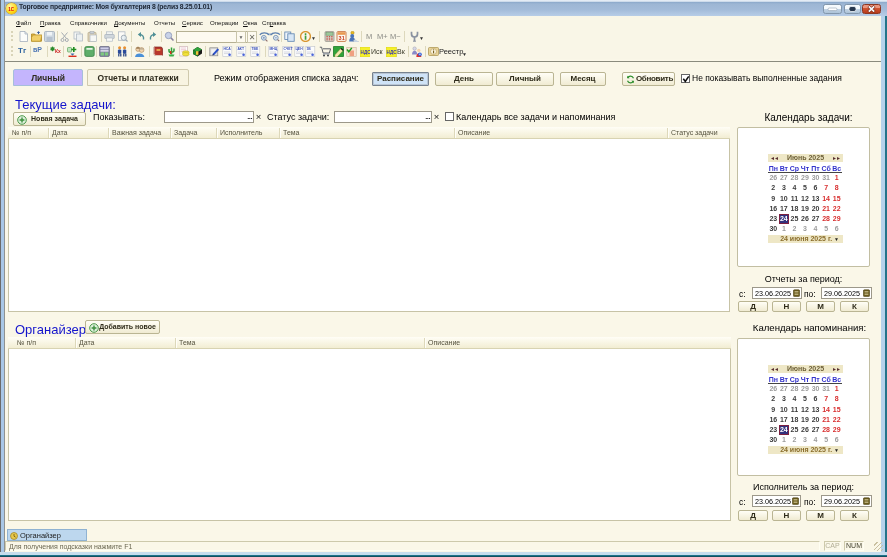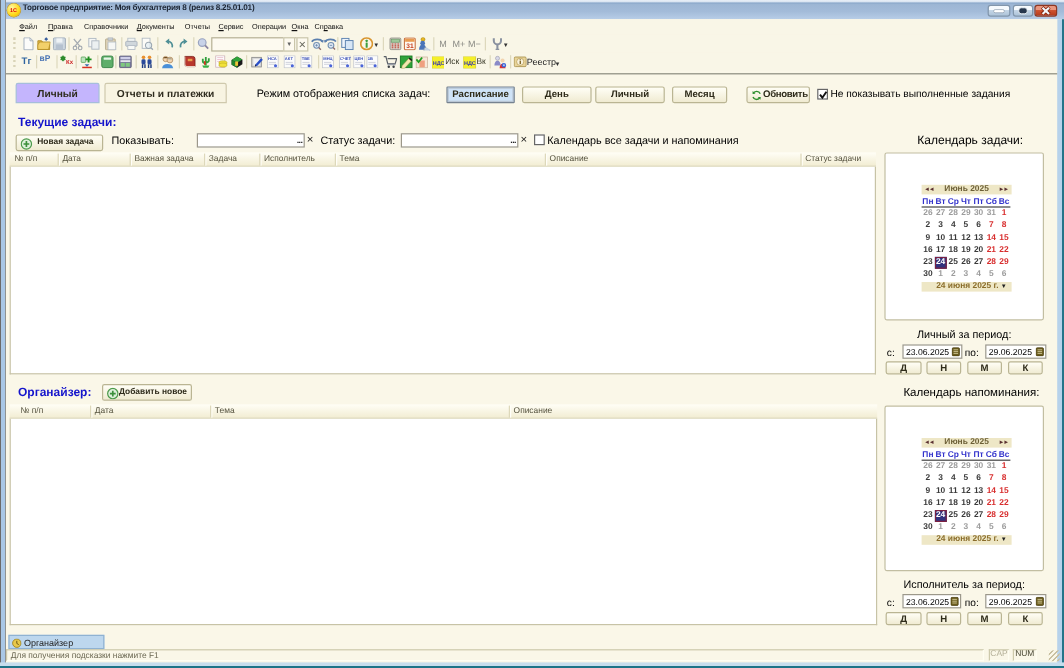--- a/index.html
+++ b/index.html
@@ -27,21 +27,21 @@
 svg{display:block}
 
 #frametop{left:5px;top:61px;width:876px;height:1px;background:#8a8b7d}
 
 .tab{top:69px;height:17px;border:1px solid #cfc9ad;border-radius:2px 2px 0 0;background:#f8f4e2;font-size:8.5px;font-weight:bold;color:#2e2b1e;text-align:center;line-height:16px}
 #tab1{left:13px;width:70px;background:#c4b5fd;border-color:#a6bedb}
 #tab2{left:87px;width:102px}
 
 .btn{height:14px;border:1px solid #bab593;border-radius:2px;background:linear-gradient(#fffef6,#f0ebd2);font-size:8px;font-weight:bold;color:#2e2b1a;text-align:center;line-height:12px}
 
-.bluelab{color:#1414cc;font-size:10px;font-weight:bold}
+.bluelab{color:#1414cc;font-size:13px;font-weight:normal}
 
 .inp{height:12px;background:#fff;border:1px solid #9c988a}
 
 .thead{background:linear-gradient(#fffef6,#f2edd3);border-bottom:1px solid #d8d3b2;font-size:7px;color:#55523e}
 .tbody{background:#fff;border:1px solid #c7c3a6;border-top:none}
 .hsep{position:absolute;top:1px;width:1px;height:10px;background:#ddd8ba;box-shadow:1px 0 0 #fffef8}
 .htx{position:absolute;top:2px;white-space:nowrap}
 
 .calbox{left:737px;width:133px;background:#fff;border:1px solid #c2bea2;border-radius:2px}
 .calbar{position:absolute;left:30px;width:75px;height:8px;background:#eee7c6;font-weight:bold}
@@ -591,21 +591,21 @@
           <td class="gr">2</td>
           <td class="gr">3</td>
           <td class="gr">4</td>
           <td class="gr">5</td>
           <td class="gr">6</td>
         </tr>
       </tbody>
     </table>
     <div class="calbar" style="top:107px;text-align:right;line-height:8.5px;color:#8a6d2b;padding-right:4px;font-size:7px">24 июня 2025 г. <span style="color:#222;font-size:5px">▼</span></div>
   </div>
-<div class="ab b" style="left:737px;top:274px;width:133px;text-align:center;font-size:9px">Личный за период:</div>
+<div class="ab b" style="left:737px;top:274px;width:133px;text-align:center;font-size:9px">Отчеты за период:</div>
 <div class="ab b" style="left:739px;top:289px;font-size:8.5px">с:</div>
 <div class="ab inp" style="left:752px;top:287px;width:49.5px;font-size:7.2px;padding-left:2px;line-height:11px">23.06.2025<span style="position:absolute;right:1px;top:1px">
       <svg width="7" height="8" viewBox="0 0 7 8">
         <rect x="0.4" y="0.8" width="6.2" height="6.8" rx="1" fill="#6b5c1e" stroke="#4a3f12" stroke-width="0.6"></rect>
         <path d="M1.6 2.5h3.8M1.6 4h3.8M1.6 5.5h3.8" stroke="#d8cfa0" stroke-width="0.7"></path>
       </svg>
     </span></div>
 <div class="ab b" style="left:804px;top:289px;font-size:8.5px">по:</div>
 <div class="ab inp" style="left:821px;top:287px;width:51px;font-size:7.2px;padding-left:2px;line-height:11px">29.06.2025<span style="position:absolute;right:1px;top:1px">
       <svg width="7" height="8" viewBox="0 0 7 8">

